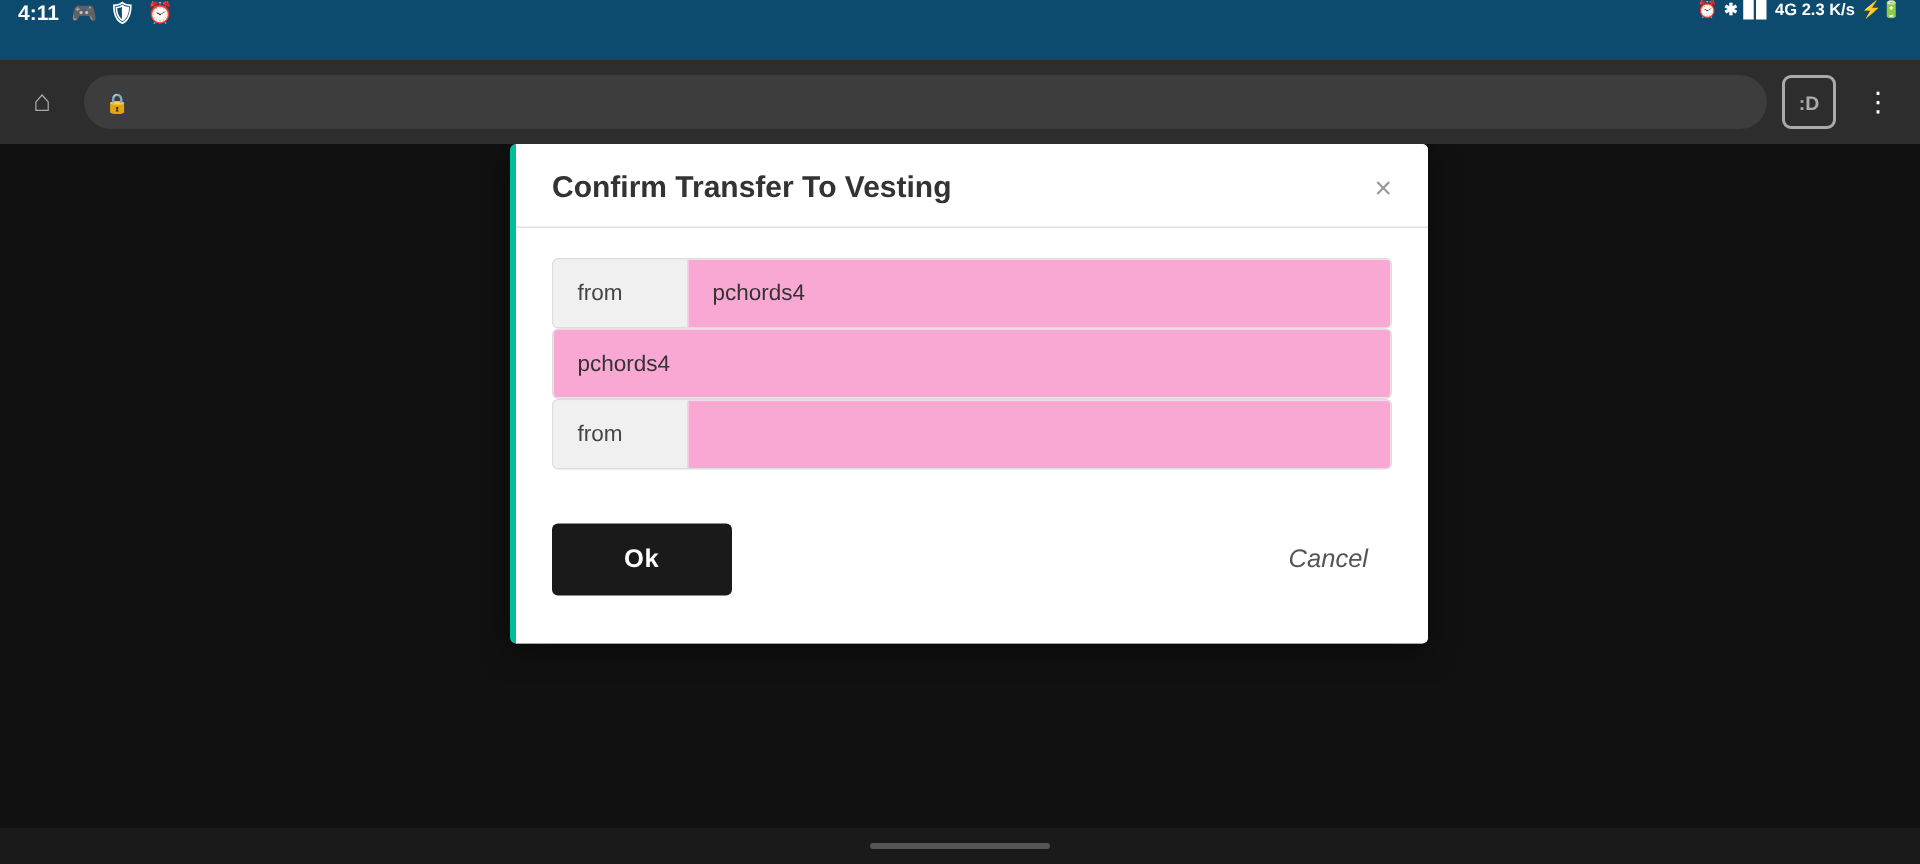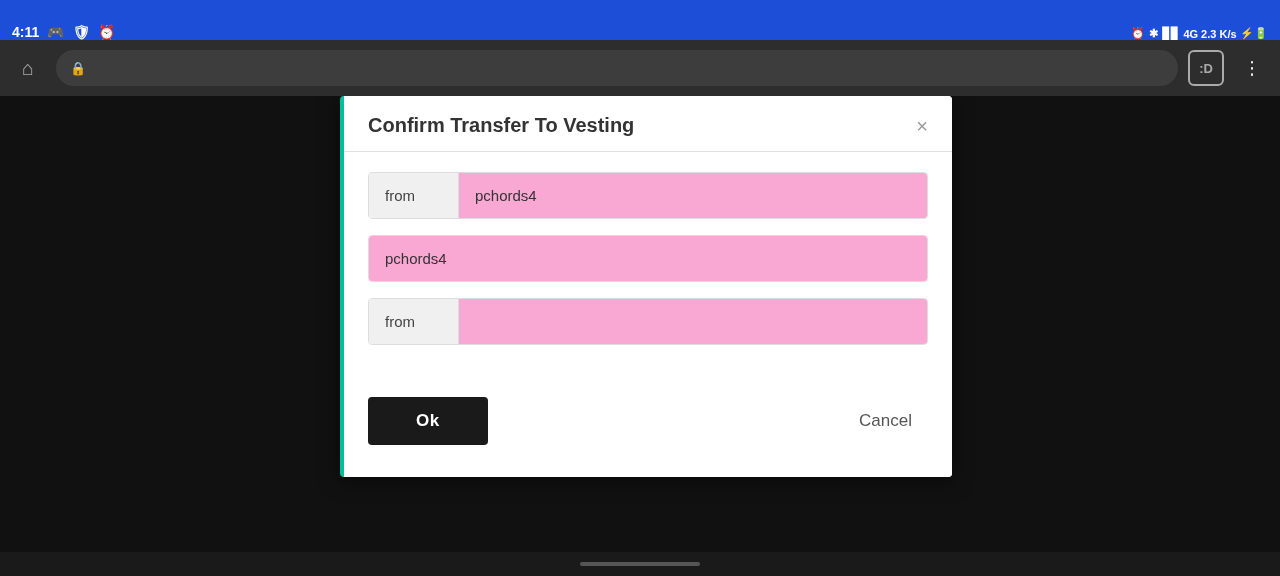--- a/index.html
+++ b/index.html
@@ -10,23 +10,23 @@
       font-family: sans-serif;
       overflow: hidden;
       position: relative;
     }
 
     
     .status-bar {
       position: absolute;
       top: 0; left: 0; right: 0;
       height: 40px;
-      background: #1d4ed8;
-      display: flex;
-      align-items: flex-end;
+      background: #0c4a6e;
+      display: flex;
+      align-items: flex-start;
       justify-content: space-between;
       padding: 0 12px;
       color: white;
       font-size: 14px;
       font-weight: 600;
       z-index: 100;
     }
     .status-left {
       display: flex;
       align-items: center;
@@ -141,21 +141,21 @@
     }
 
     .modal-body {
       padding: 20px 24px;
       background: white;
     }
 
     .form-row {
       display: flex;
       align-items: stretch;
-      margin-bottom: 16px;
+      margin-bottom: 0;
       border: 1px solid #ddd;
       border-radius: 4px;
       overflow: hidden;
     }
     .form-label {
       width: 90px;
       min-width: 90px;
       background: #f0f0f0;
       display: flex;
       align-items: center;
@@ -192,20 +192,21 @@
       cursor: pointer;
       letter-spacing: 0.5px;
     }
     .cancel-btn {
       background: none;
       border: none;
       font-size: 17px;
       color: #555;
       cursor: pointer;
       padding: 14px 16px;
+      font-style: italic;
     }
 
     
     .bottom-bar {
       position: absolute;
       bottom: 0; left: 0; right: 0;
       height: 24px;
       background: #1a1a1a;
       display: flex;
       align-items: center;

